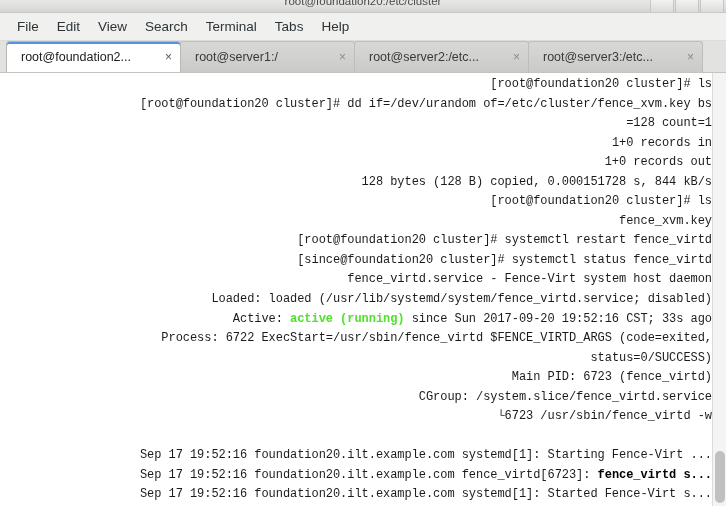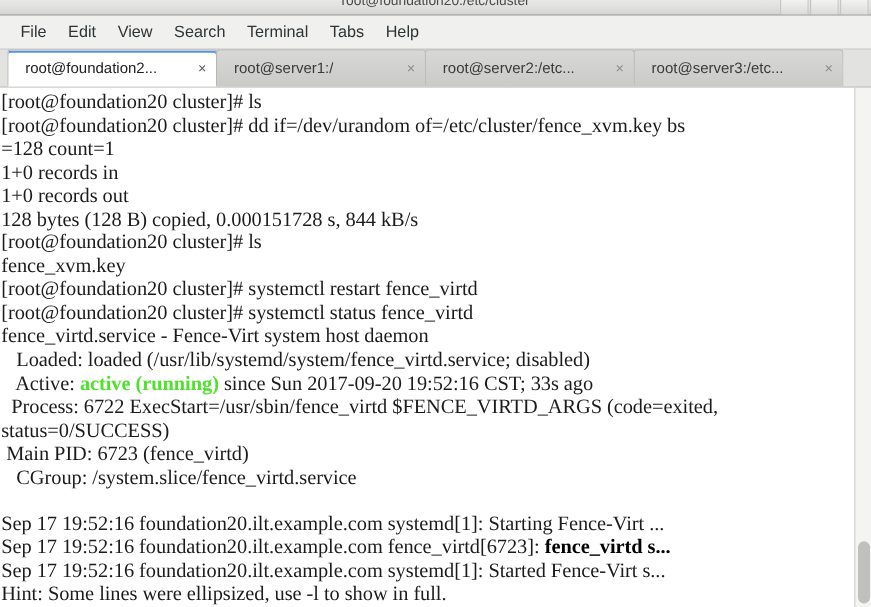--- a/index.html
+++ b/index.html
@@ -132,26 +132,27 @@
   .terminal {
     position: absolute;
     left: 0; top: 73px;
     width: 712px;
     height: 433px;
     background: #ffffff;
     overflow: hidden;
     padding: 2px 0 0 1px;
   }
   .tline {
-    font-family: Liberation Serif, serif;
-    font-size: 17px;
+    font-family: Liberation Mono, monospace;
+    font-size: 12px;
     line-height: 19.55px;
     color: #1b1b1b;
     white-space: pre;
     letter-spacing: -0.05px;
+    text-align: right;
   }
   .grn { color: #4fe22b; font-weight: bold; }
   .bld { font-weight: bold; color: #000000; }
 
   
   .watermark {
     position: absolute;
     left: 338px;
     top: 470px;
     font-family: "DejaVu Serif", serif;
@@ -226,30 +227,31 @@
   <div class="terminal">
     <div class="tline">[root@foundation20 cluster]# ls</div>
     <div class="tline">[root@foundation20 cluster]# dd if=/dev/urandom of=/etc/cluster/fence_xvm.key bs</div>
     <div class="tline">=128 count=1</div>
     <div class="tline">1+0 records in</div>
     <div class="tline">1+0 records out</div>
     <div class="tline">128 bytes (128 B) copied, 0.000151728 s, 844 kB/s</div>
     <div class="tline">[root@foundation20 cluster]# ls</div>
     <div class="tline">fence_xvm.key</div>
     <div class="tline">[root@foundation20 cluster]# systemctl restart fence_virtd</div>
-    <div class="tline">[root@foundation20 cluster]# systemctl status fence_virtd</div>
+    <div class="tline">[since@foundation20 cluster]# systemctl status fence_virtd</div>
     <div class="tline">fence_virtd.service - Fence-Virt system host daemon</div>
     <div class="tline">   Loaded: loaded (/usr/lib/systemd/system/fence_virtd.service; disabled)</div>
 
     <div class="tline"><span>   Active: </span><span class="grn">active (running)</span><span> since Sun 2017-09-20 19:52:16 CST; 33s ago</span></div>
 
     <div class="tline">  Process: 6722 ExecStart=/usr/sbin/fence_virtd $FENCE_VIRTD_ARGS (code=exited,</div>
     <div class="tline">status=0/SUCCESS)</div>
     <div class="tline"> Main PID: 6723 (fence_virtd)</div>
     <div class="tline">   CGroup: /system.slice/fence_virtd.service</div>
+    <div class="tline">           └6723 /usr/sbin/fence_virtd -w</div>
     <div class="tline">&nbsp;</div>
     <div class="tline">Sep 17 19:52:16 foundation20.ilt.example.com systemd[1]: Starting Fence-Virt ...</div>
 
     <div class="tline"><span>Sep 17 19:52:16 foundation20.ilt.example.com fence_virtd[6723]: </span><span class="bld">fence_virtd s...</span></div>
 
     <div class="tline">Sep 17 19:52:16 foundation20.ilt.example.com systemd[1]: Started Fence-Virt s...</div>
     <div class="tline">Hint: Some lines were ellipsized, use -l to show in full.</div>
 
   </div>
 

